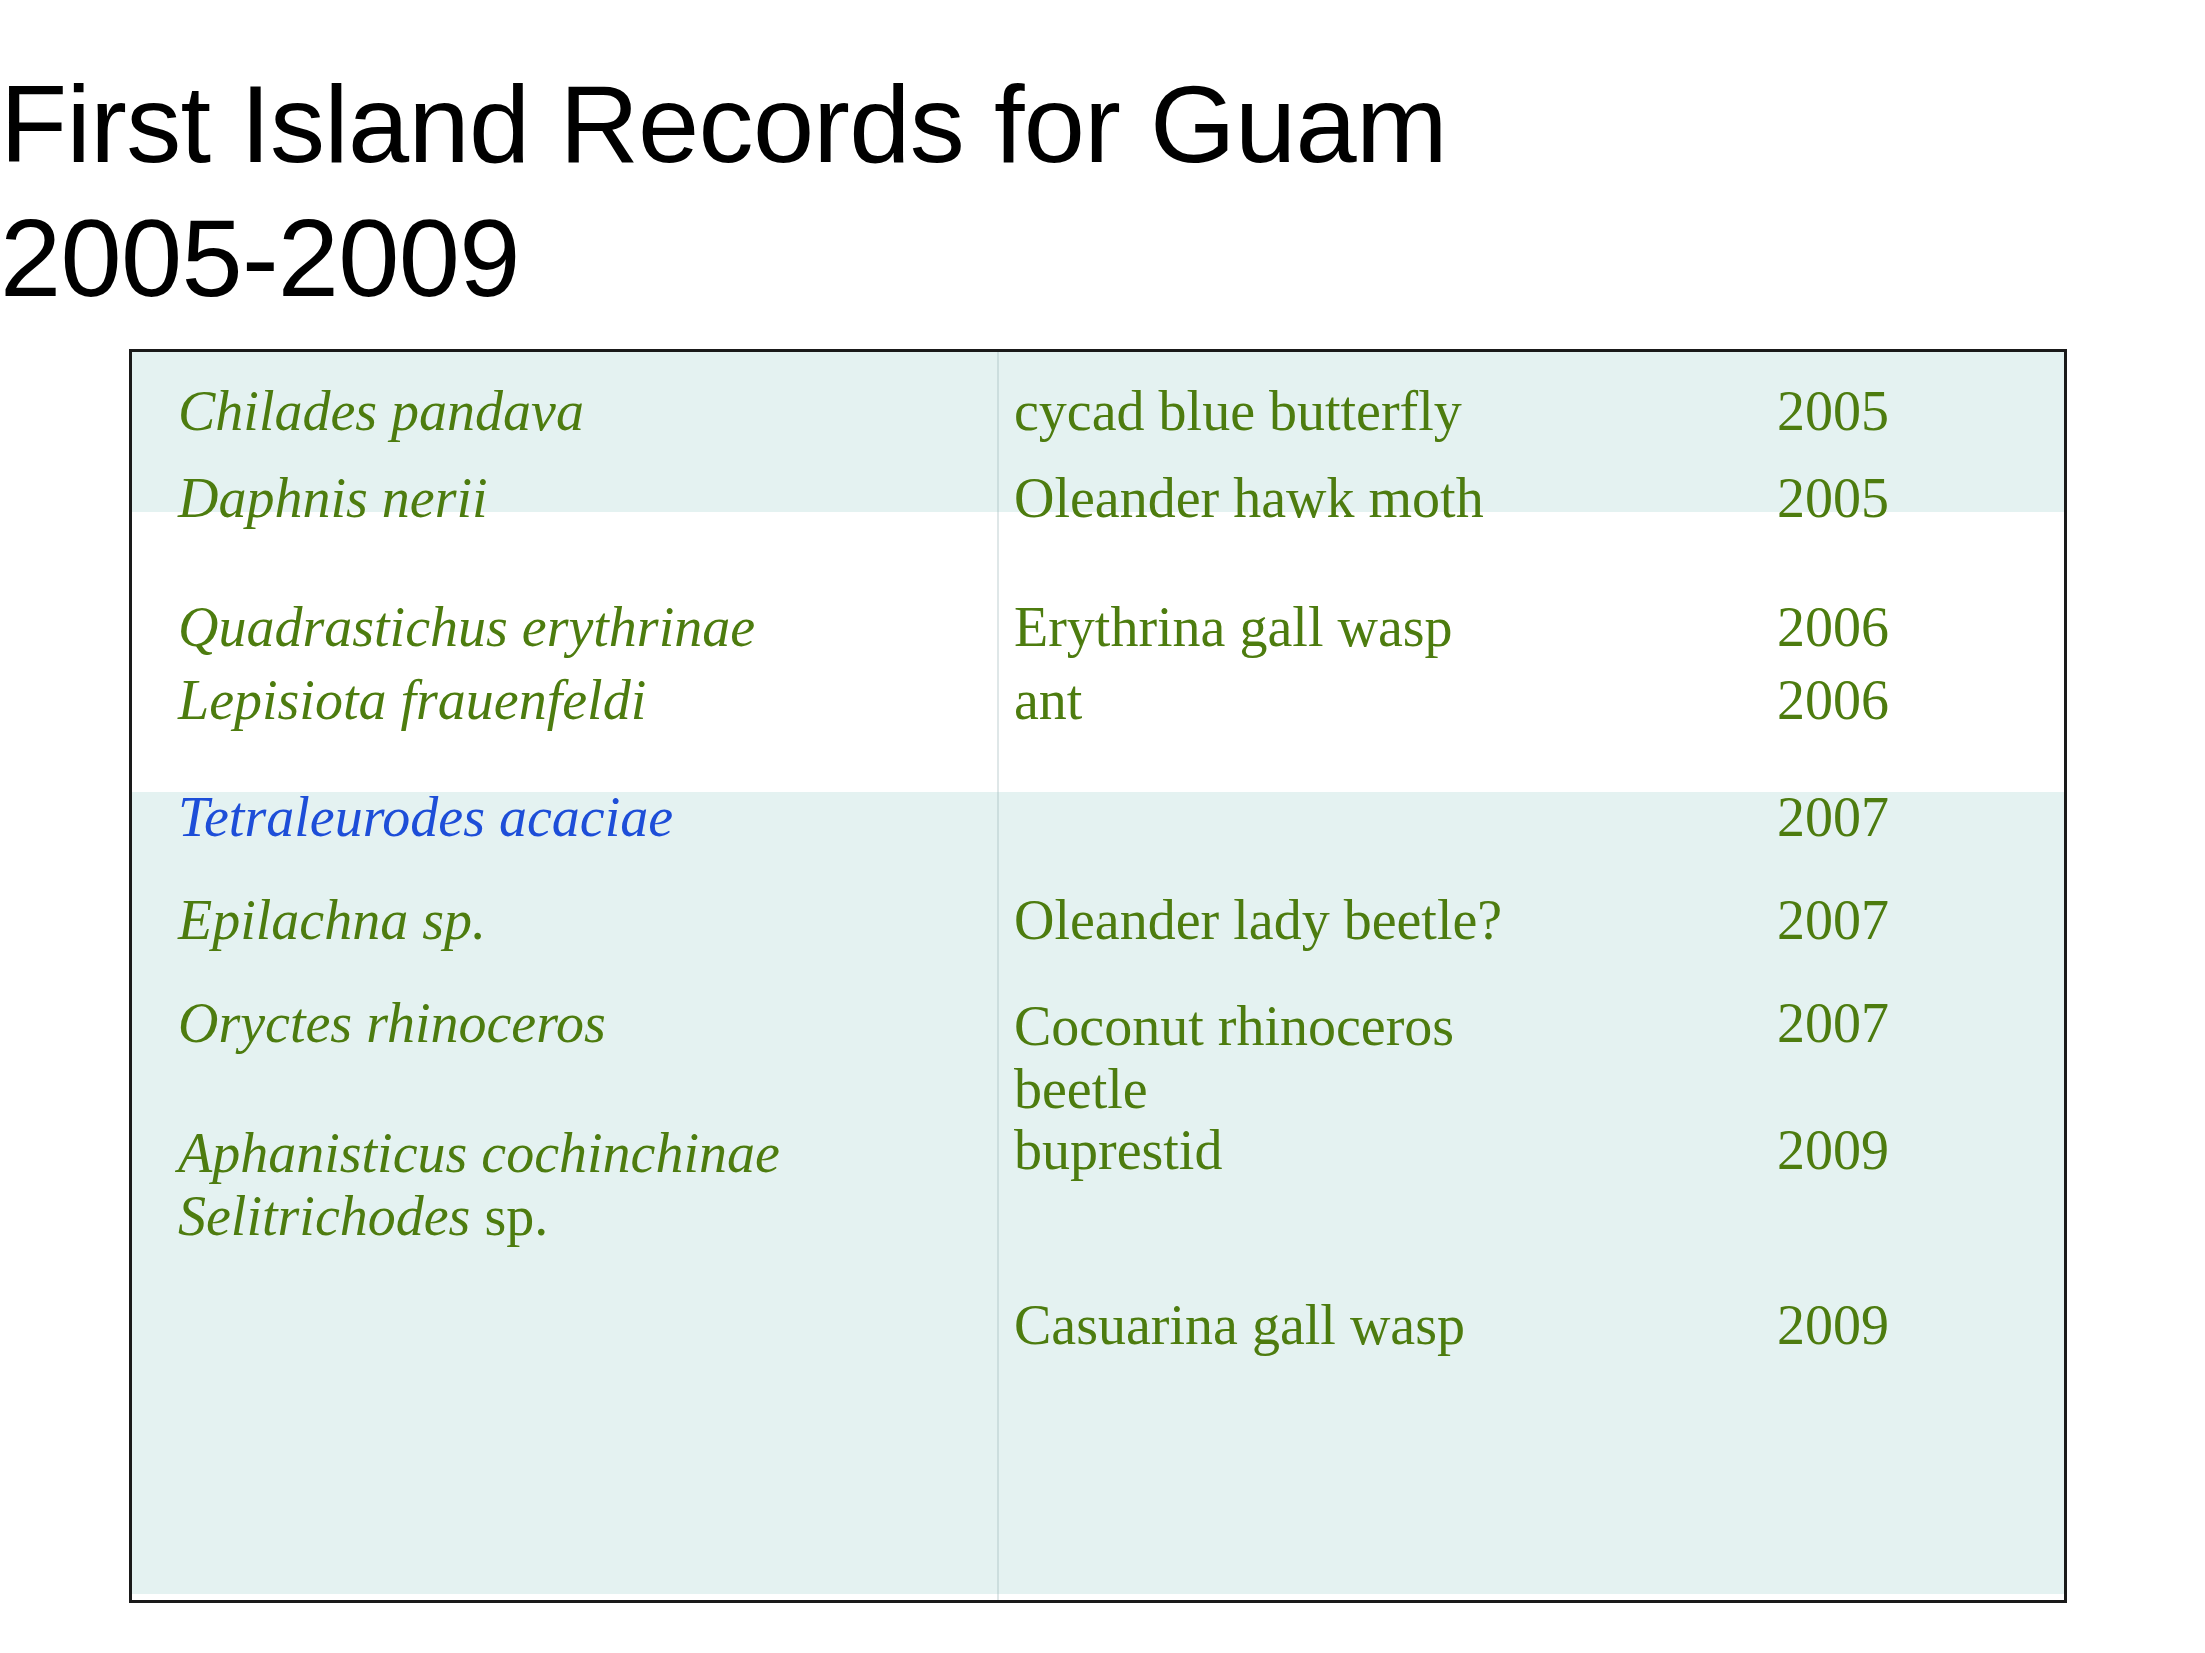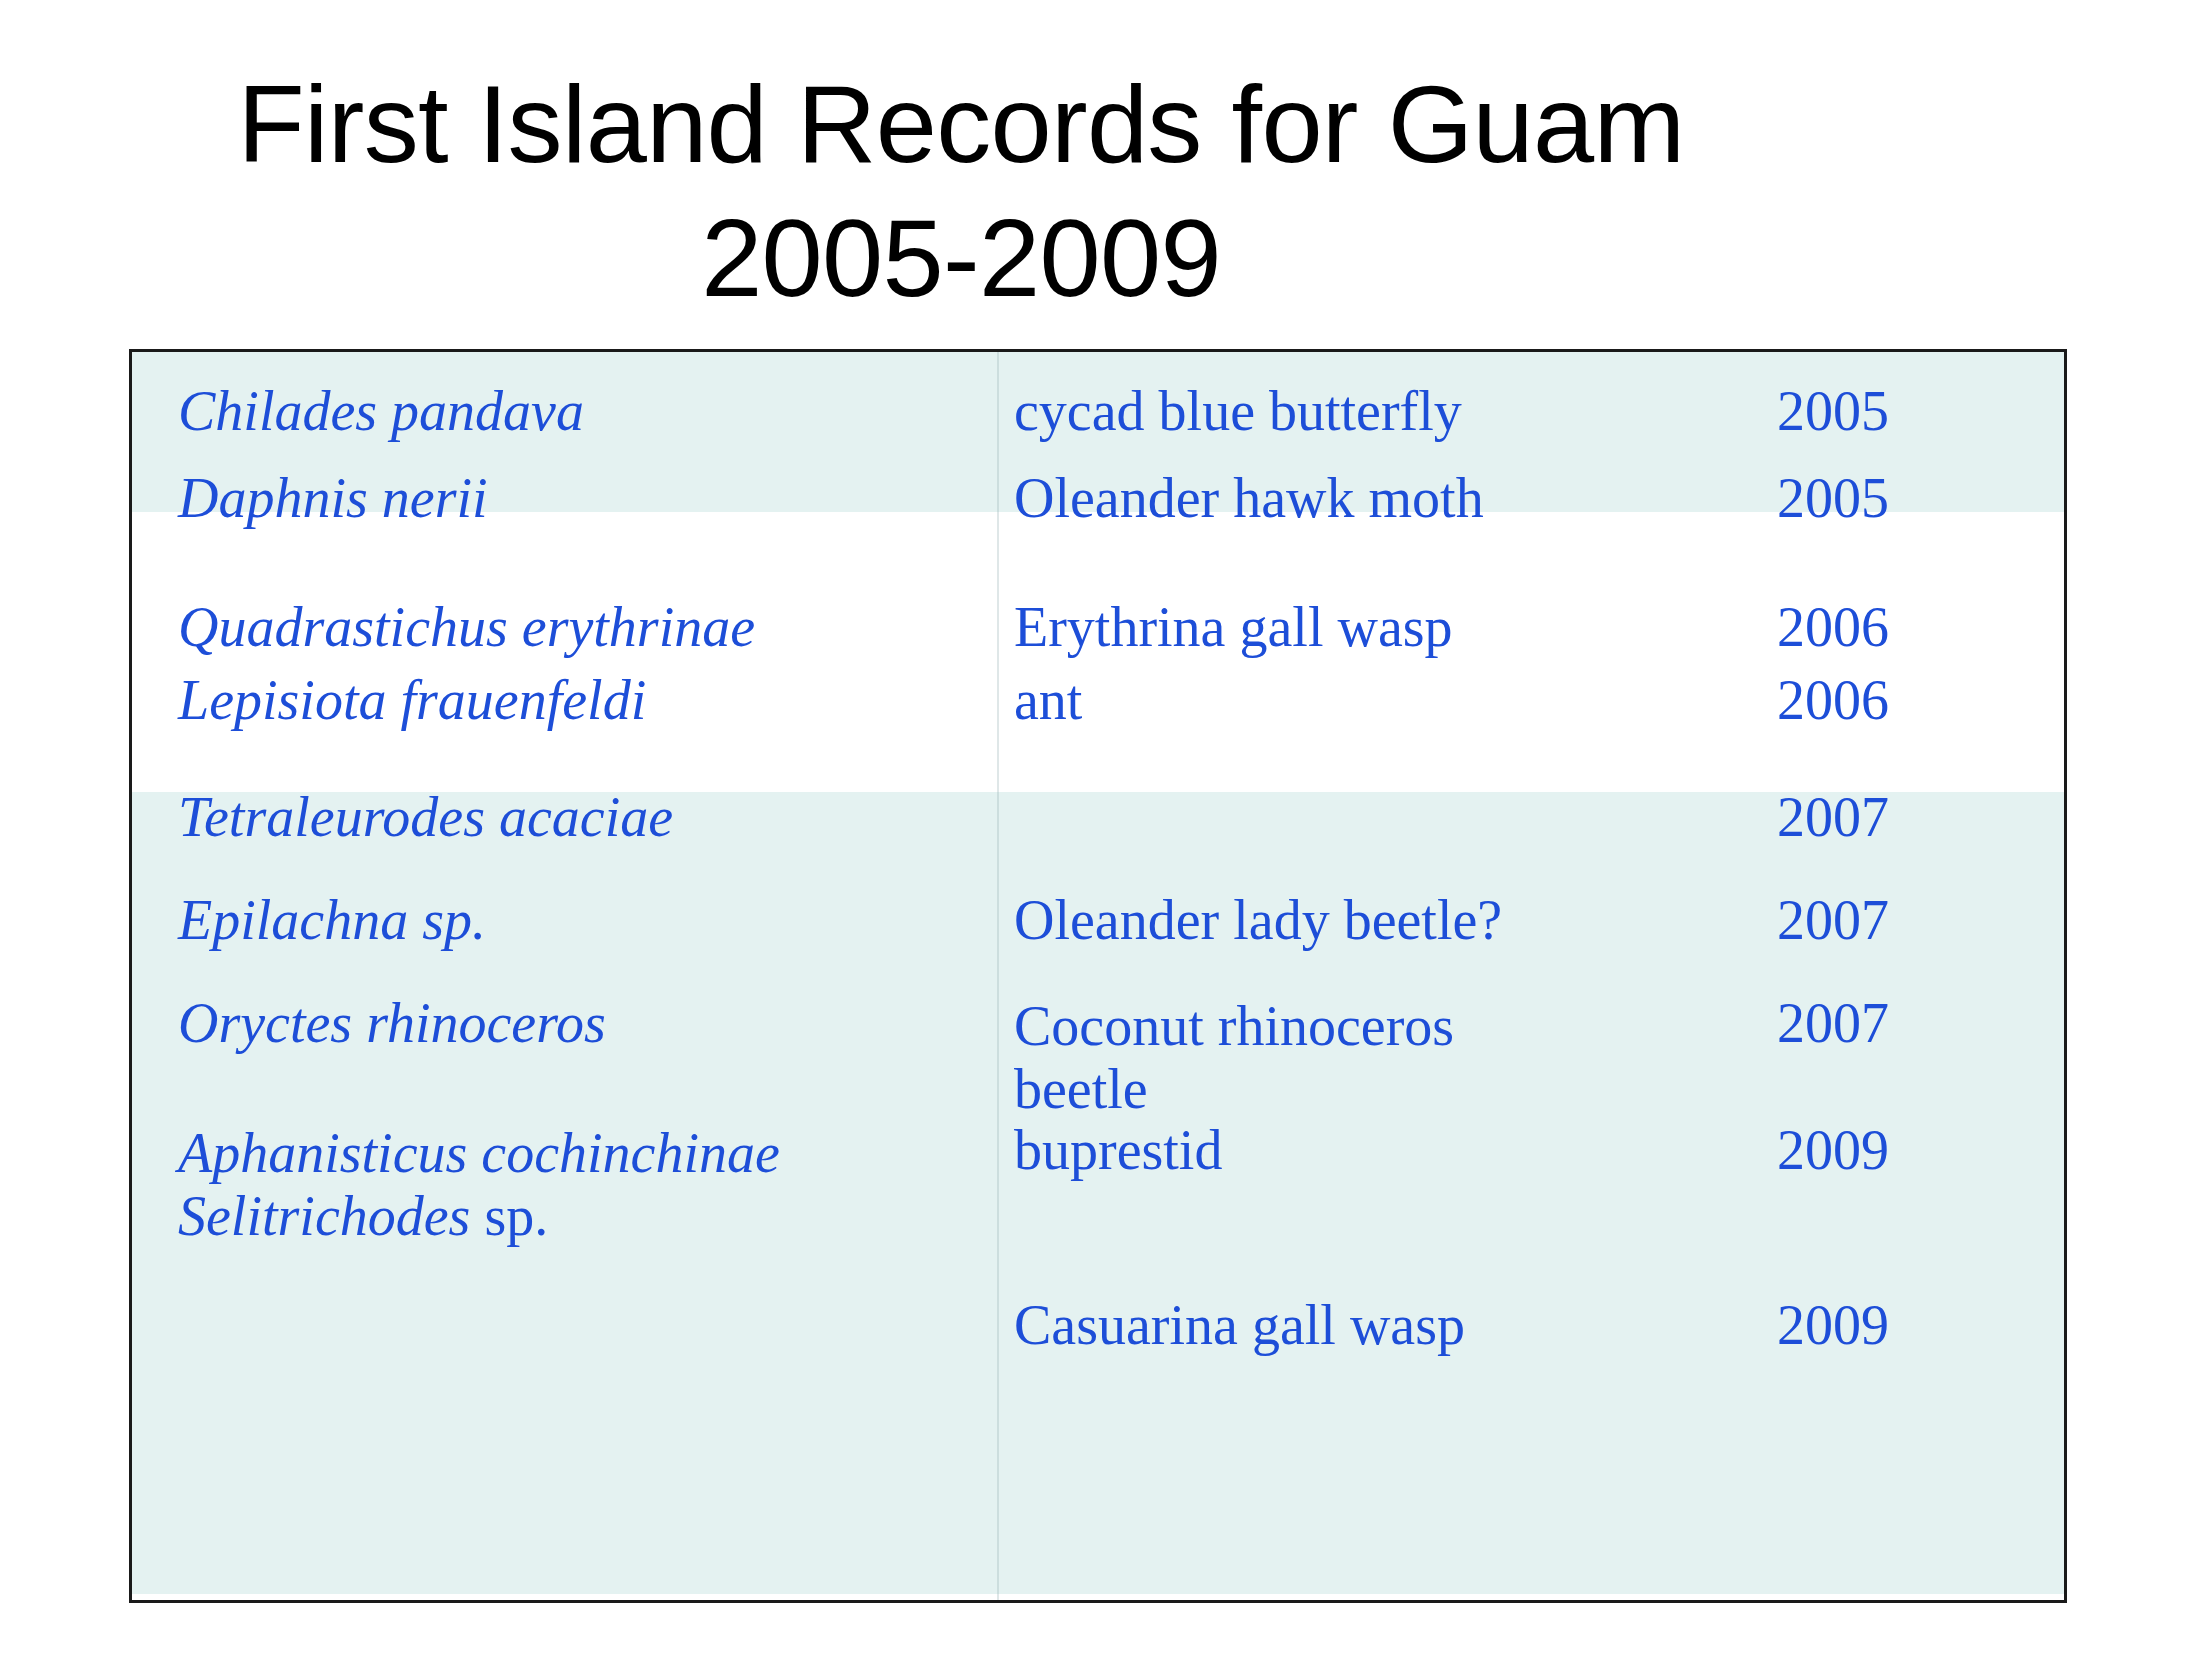--- a/index.html
+++ b/index.html
@@ -15,21 +15,20 @@
     font-family: "Liberation Serif", "DejaVu Serif", serif;
     -webkit-font-smoothing: antialiased;
   }
 
   
   #slide-title {
     position: absolute;
     left: 0;
     top: 57px;
     width: 1922px;
-    text-align: center;
     font-family: "Liberation Sans", "DejaVu Sans", sans-serif;
     font-size: 110px;
     line-height: 1.22;
     color: #000000;
     letter-spacing: -0.7px;
     white-space: pre-line;
   }
 
   
   #records-table {
@@ -57,21 +56,21 @@
     position: absolute;
     top: 0;
     bottom: 0;
     width: 2.2px;
     background: rgba(150,175,178,0.30);
   }
   #rule-1 { left: 865px; }
 
   .cell {
     position: absolute;
-    color: #1d4ed8;
+    color: #4d7c0f;
     font-size: 56px;
     line-height: 1.0;
     white-space: pre-line;
   }
   .c-sci  { left: 46px;   width: 809px; font-style: italic; }
   .c-com  { left: 882px; width: 816px; }
   .c-year { left: 1645px; width: 243px;  }
 
   .sci-upright { font-style: normal; }
 

